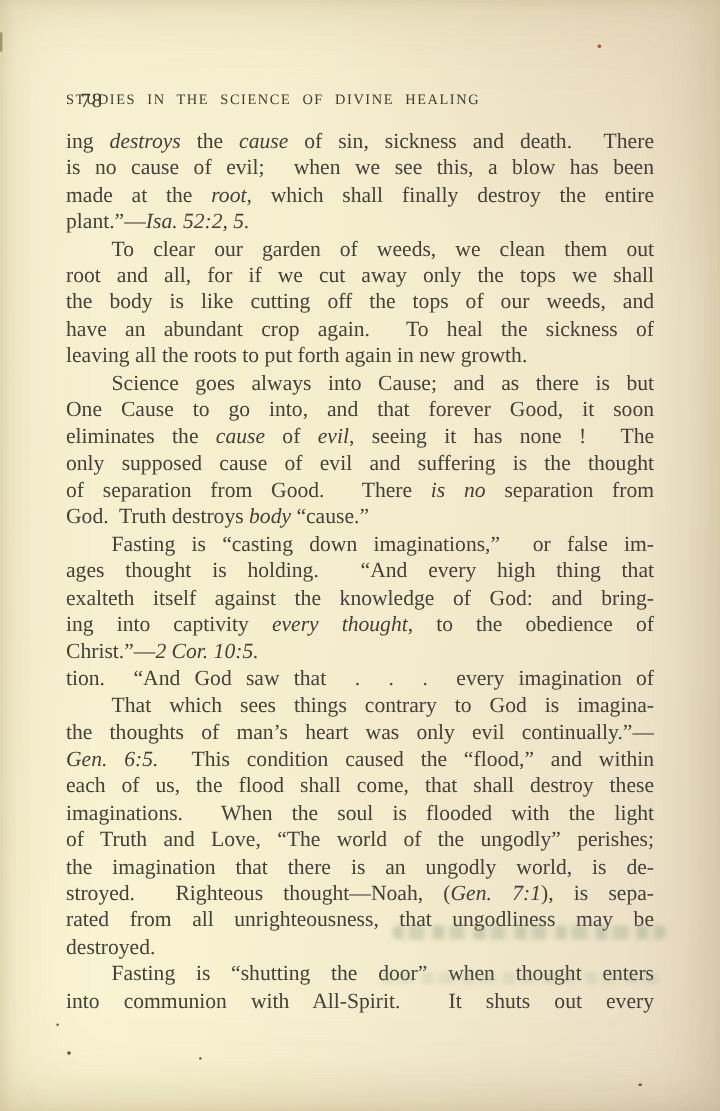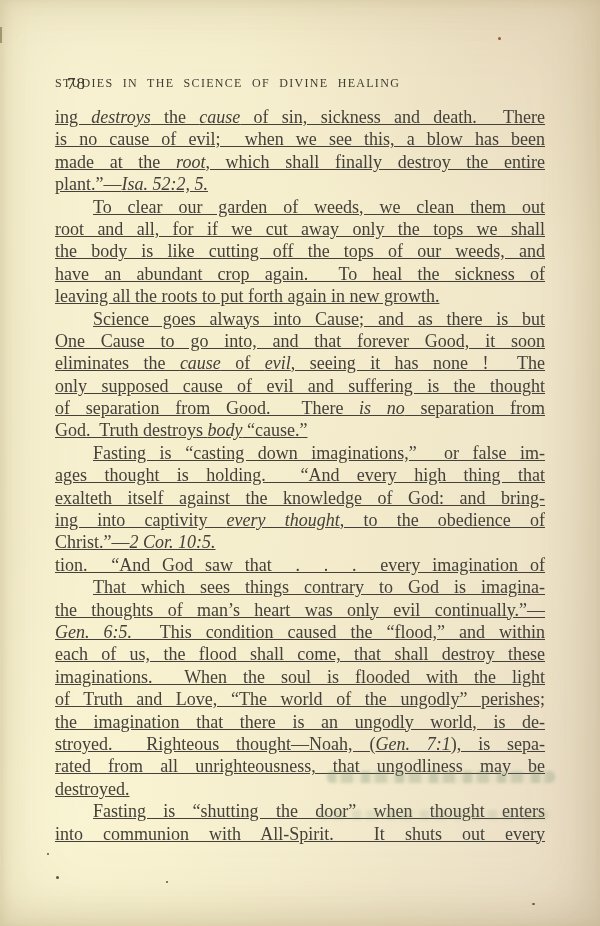--- a/index.html
+++ b/index.html
@@ -21,21 +21,21 @@
       inset 4px 0 10px rgba(140,115,60,.10);
   }
   .header{position:absolute;top:74px;left:55px;width:490px;height:22px;}
   .pagenum{position:absolute;left:12px;top:0;font-size:17px;letter-spacing:1px;color:#3f3b33;}
   .running{
     position:absolute;left:0;right:0;top:2px;text-align:left;
     font-size:12px;letter-spacing:1.3px;word-spacing:5px;color:#3f3b33;
   }
   .body{
     position:absolute;top:106px;left:55px;width:490px;
-    font-size:18px;line-height:22.4px;text-decoration:underline;
+    font-size:18px;line-height:22.4px;
   }
   .line{
     text-align:justify;text-align-last:justify;
     height:22.4px;overflow:hidden;
   }
   .line.flush{text-align-last:left;}
   .line.indent{text-indent:38px;}
   .line i{font-style:italic;}
   
   .bleed{

